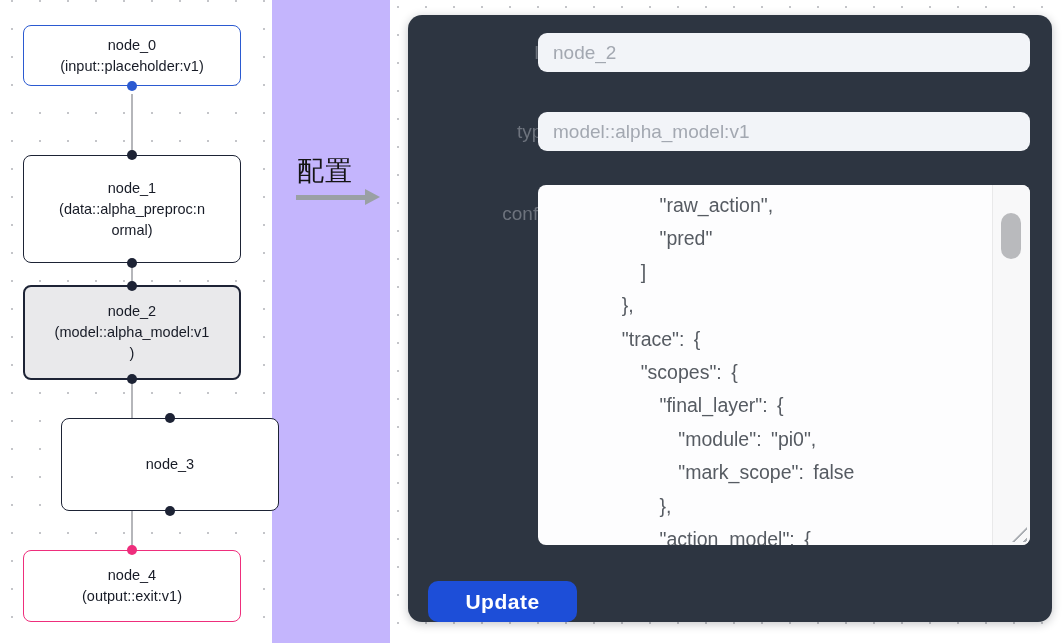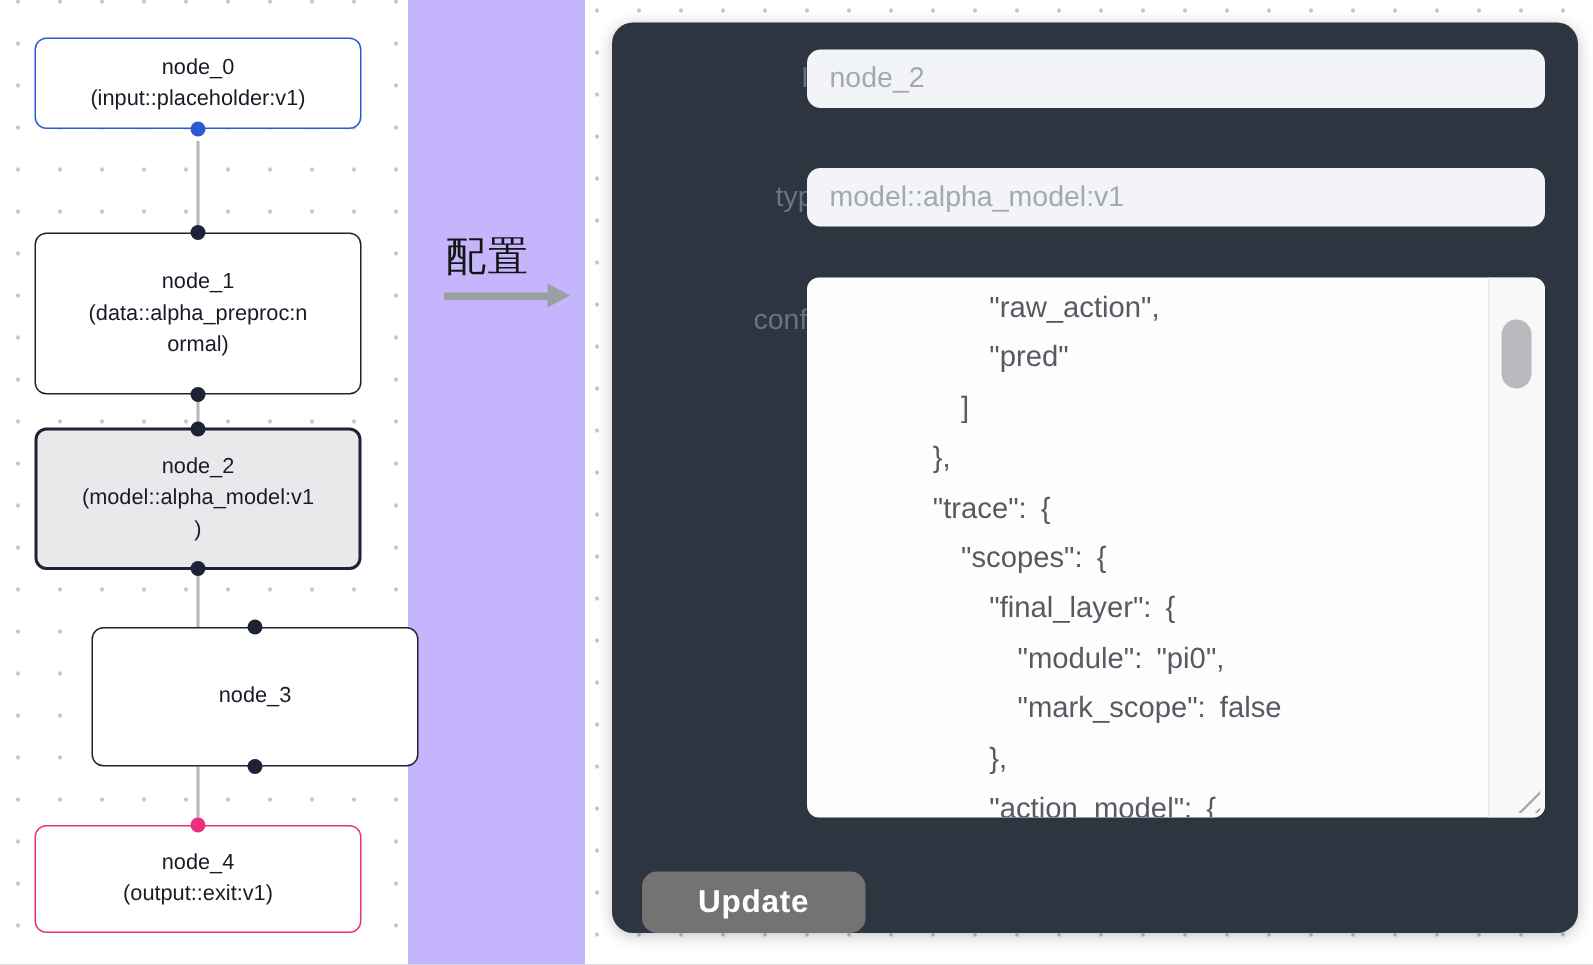--- a/index.html
+++ b/index.html
@@ -112,21 +112,21 @@
     background:#b9babd; border-radius:10px;
   }
   .resize-grip {
     position:absolute; right:3px; bottom:3px; width:15px; height:15px;
     background:repeating-linear-gradient(135deg, transparent 0 3px, #a9adb2 3px 4.6px, transparent 4.6px 7.6px);
     clip-path:polygon(100% 0, 100% 100%, 0 100%);
   }
 
   .update-button {
     position:absolute; left:20px; top:566px; width:149px; height:41px;
-    background:#737373; color:#ffffff; border:none; border-radius:10px;
+    background:#1d4ed8; color:#ffffff; border:none; border-radius:10px;
     font-family:inherit; font-size:21px; font-weight:600; letter-spacing:0.5px;
     cursor:pointer;
   }
 </style>
 </head>
 <body>
 
 <div class="stage">
 
   <div class="flow-canvas">

